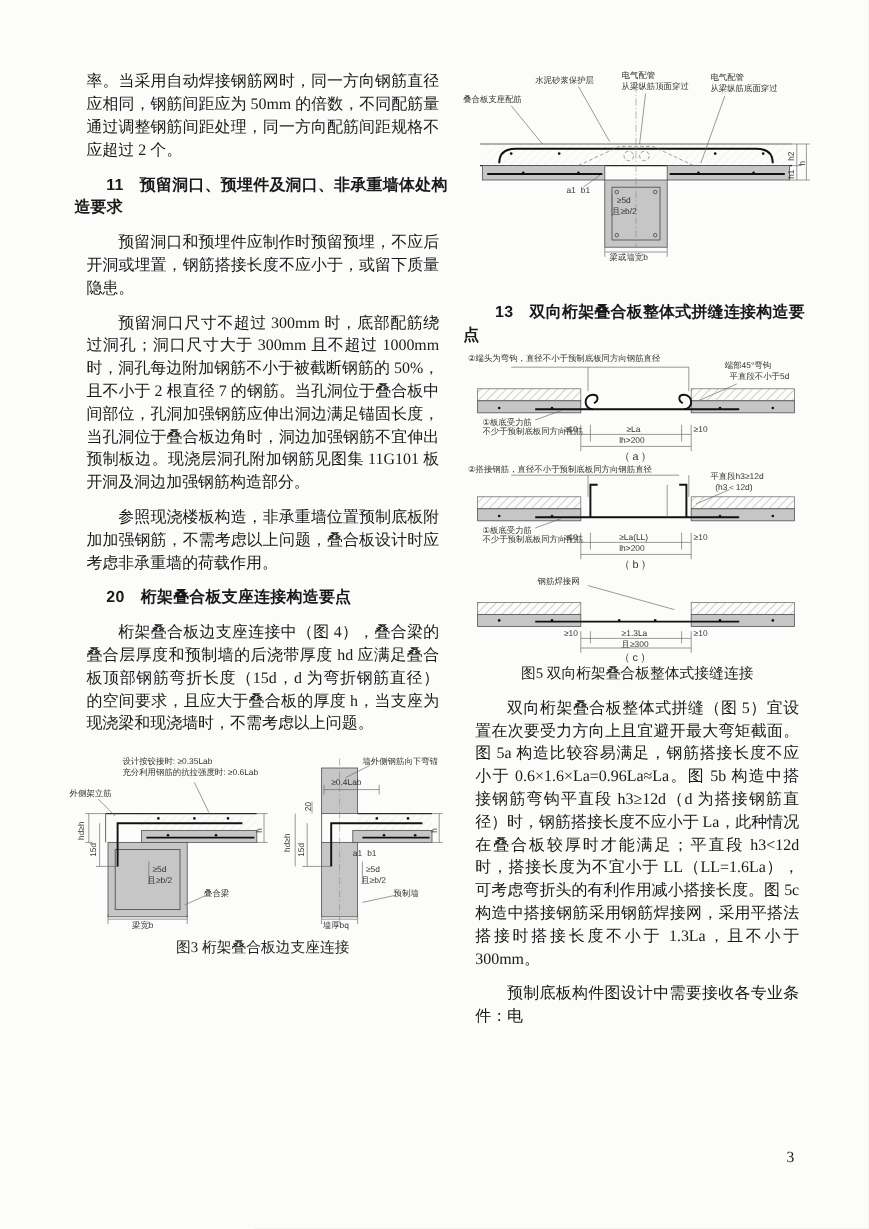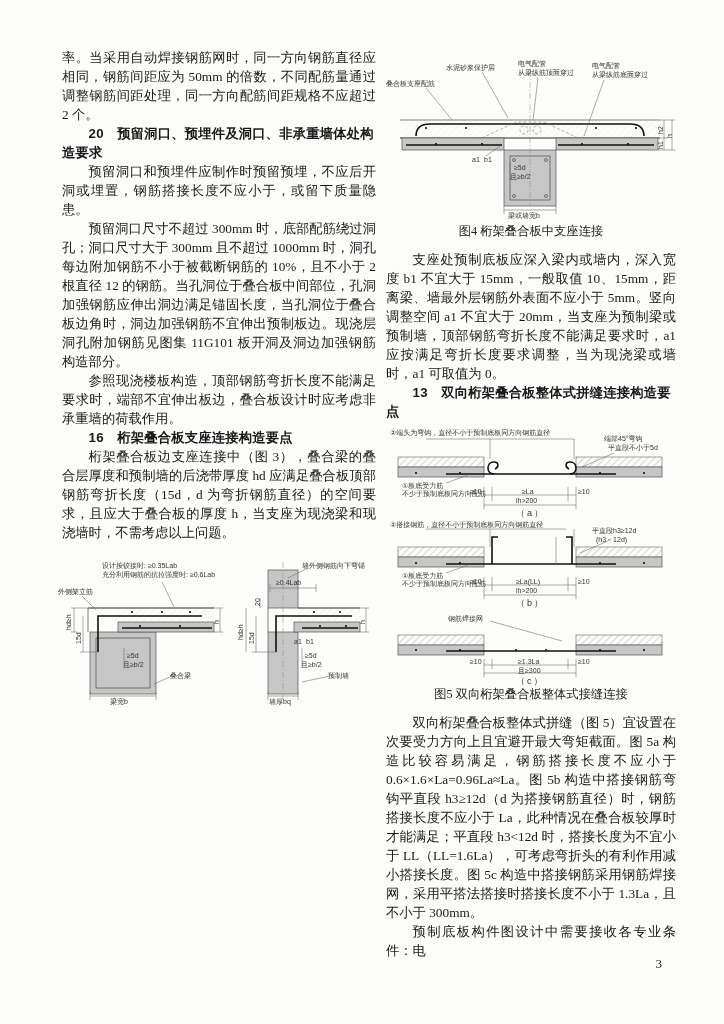--- a/index.html
+++ b/index.html
@@ -1,21 +1,21 @@
 <!DOCTYPE html>
 <html><head>
 <meta charset="utf-8">
 <style>
   html,body{margin:0;padding:0;background:#e8e8e8;}
   .page{position:relative;width:724px;height:1024px;background:#fcfcfa;margin:0 auto;
         font-family:"Liberation Serif","DejaVu Serif",serif;color:#191919;overflow:hidden;}
   .col{position:absolute;}
   .col-left{left:62px;top:48px;width:314px;}
   .col-right{left:386px;top:56px;width:290px;}
-  p.t{margin:0;font-size:13.3px;line-height:19px;text-align:justify;}
+  p.t{margin:10px;font-size:13.3px;line-height:19px;text-align:justify;}
   p.ind{text-indent:2em;}
   p.hd{margin:0;font-size:13.3px;line-height:19px;font-weight:bold;text-indent:2em;
        font-family:"Liberation Sans","DejaVu Sans",sans-serif;letter-spacing:.2px;}
   .fig{position:relative;font-family:"Liberation Sans","DejaVu Sans",sans-serif;}
   .fig svg{display:block;}
   .fl{position:absolute;font-size:7px;line-height:8px;white-space:nowrap;color:#333;}
   .rot{transform:rotate(-90deg);transform-origin:left top;}
   .figcap{font-size:12.3px;line-height:16px;text-align:center;margin-top:3px;
           font-family:"Liberation Serif","DejaVu Serif",serif;color:#222;}
   .subcap{position:absolute;font-size:9px;color:#333;letter-spacing:2px;}
@@ -29,26 +29,26 @@
   .dash{stroke:#777;stroke-dasharray:3 2;fill:none;stroke-width:.6;}
   .cl{stroke:#888;stroke-dasharray:6 2 1 2;fill:none;stroke-width:.5;}
 </style>
 </head>
 <body>
 
 <div class="page">
 
   <div class="col col-left">
     <p class="t">率。当采用自动焊接钢筋网时，同一方向钢筋直径应相同，钢筋间距应为 50mm 的倍数，不同配筋量通过调整钢筋间距处理，同一方向配筋间距规格不应超过 2 个。</p>
-    <p class="hd">20　预留洞口、预埋件及洞口、非承重墙体处构造要求</p>
+    <p class="hd">11　预留洞口、预埋件及洞口、非承重墙体处构造要求</p>
     <p class="t ind">预留洞口和预埋件应制作时预留预埋，不应后开洞或埋置，钢筋搭接长度不应小于，或留下质量隐患。</p>
-    <p class="t ind">预留洞口尺寸不超过 300mm 时，底部配筋绕过洞孔；洞口尺寸大于 300mm 且不超过 1000mm 时，洞孔每边附加钢筋不小于被截断钢筋的 10%，且不小于 2 根直径 12 的钢筋。当孔洞位于叠合板中间部位，孔洞加强钢筋应伸出洞边满足锚固长度，当孔洞位于叠合板边角时，洞边加强钢筋不宜伸出预制板边。现浇层洞孔附加钢筋见图集 11G101 板开洞及洞边加强钢筋构造部分。</p>
-    <p class="t ind">参照现浇楼板构造，顶部钢筋弯折长度不能满足要求时，端部不宜伸出板边，叠合板设计时应考虑非承重墙的荷载作用。</p>
-    <p class="hd">16　桁架叠合板支座连接构造要点</p>
-    <p class="t ind">桁架叠合板边支座连接中（图 3），叠合梁的叠合层厚度和预制墙的后浇带厚度 hd 应满足叠合板顶部钢筋弯折长度（15d，d 为弯折钢筋直径）的空间要求，且应大于叠合板的厚度 h，当支座为现浇梁和现浇墙时，不需考虑以上问题。</p>
+    <p class="t ind">预留洞口尺寸不超过 300mm 时，底部配筋绕过洞孔；洞口尺寸大于 300mm 且不超过 1000mm 时，洞孔每边附加钢筋不小于被截断钢筋的 50%，且不小于 2 根直径 7 的钢筋。当孔洞位于叠合板中间部位，孔洞加强钢筋应伸出洞边满足锚固长度，当孔洞位于叠合板边角时，洞边加强钢筋不宜伸出预制板边。现浇层洞孔附加钢筋见图集 11G101 板开洞及洞边加强钢筋构造部分。</p>
+    <p class="t ind">参照现浇楼板构造，非承重墙位置预制底板附加加强钢筋，不需考虑以上问题，叠合板设计时应考虑非承重墙的荷载作用。</p>
+    <p class="hd">20　桁架叠合板支座连接构造要点</p>
+    <p class="t ind">桁架叠合板边支座连接中（图 4），叠合梁的叠合层厚度和预制墙的后浇带厚度 hd 应满足叠合板顶部钢筋弯折长度（15d，d 为弯折钢筋直径）的空间要求，且应大于叠合板的厚度 h，当支座为现浇梁和现浇墙时，不需考虑以上问题。</p>
 
     <div class="fig" style="width:314px;height:172px;margin:18px 0 14px;">
       <svg width="314" height="148" viewBox="0 0 314 148">
         <defs>
           <pattern id="h3p" width="5" height="5" patternUnits="userSpaceOnUse" patternTransform="rotate(45)">
             <line x1="0" y1="0" x2="0" y2="5" stroke="#9a9a9a" stroke-width="0.6"></line>
           </pattern>
         </defs>
 
         <g>
@@ -134,20 +134,21 @@
       <span class="fl rot" style="left:192px;top:46px;">20</span>
       <span class="fl rot" style="left:175px;top:80px;">hd≥h</span>
       <span class="fl rot" style="left:186px;top:84px;">15d</span>
       <span class="fl rot" style="left:297px;top:64px;">h</span>
       <span class="fl" style="left:244px;top:78px;">b1</span>
       <span class="fl" style="left:232px;top:78px;">a1</span>
       <span class="fl" style="left:243px;top:92px;">≥5d</span>
       <span class="fl" style="left:239px;top:101px;">且≥b/2</span>
       <span class="fl" style="left:266px;top:112px;">预制墙</span>
       <span class="fl" style="left:207px;top:138px;">墙厚bq</span>
+      <div class="figcap">图3 桁架叠合板边支座连接</div>
     </div>
 
   </div>
 
   <div class="col col-right">
 
     <div class="fig" style="width:290px;height:186px;margin-bottom:8px;">
       <svg width="290" height="164" viewBox="0 0 290 164">
         <defs>
           <pattern id="h4p" width="5" height="5" patternUnits="userSpaceOnUse" patternTransform="rotate(45)">
@@ -209,24 +210,22 @@
       <span class="fl" style="left:206px;top:6px;">电气配管</span>
       <span class="fl" style="left:206px;top:15px;">从梁纵筋底面穿过</span>
       <span class="fl" style="left:86px;top:100px;">a1</span>
       <span class="fl" style="left:98px;top:100px;">b1</span>
       <span class="fl" style="left:128px;top:108px;">≥5d</span>
       <span class="fl" style="left:124px;top:117px;">且≥b/2</span>
       <span class="fl" style="left:122px;top:156px;">梁或墙宽b</span>
       <span class="fl rot" style="left:271px;top:78px;">h2</span>
       <span class="fl rot" style="left:271px;top:93px;">h1</span>
       <span class="fl rot" style="left:280px;top:82px;">h</span>
-      <div class="figcap">图4 桁架叠合板中支座连接</div>
     </div>
 
-    <p class="t ind">支座处预制底板应深入梁内或墙内，深入宽度 b1 不宜大于 15mm，一般取值 10、15mm，距离梁、墙最外层钢筋外表面不应小于 5mm。竖向调整空间 a1 不宜大于 20mm，当支座为预制梁或预制墙，顶部钢筋弯折长度不能满足要求时，a1 应按满足弯折长度要求调整，当为现浇梁或墙时，a1 可取值为 0。</p>
     <p class="hd">13　双向桁架叠合板整体式拼缝连接构造要点</p>
 
     <div class="fig" style="width:290px;height:274px;margin:8px 0 10px;">
       <svg width="290" height="254" viewBox="0 0 290 254">
         <defs>
           <pattern id="h5p" width="5" height="5" patternUnits="userSpaceOnUse" patternTransform="rotate(45)">
             <line x1="0" y1="0" x2="0" y2="5" stroke="#8f8f8f" stroke-width="0.7"></line>
           </pattern>
         </defs>
 

